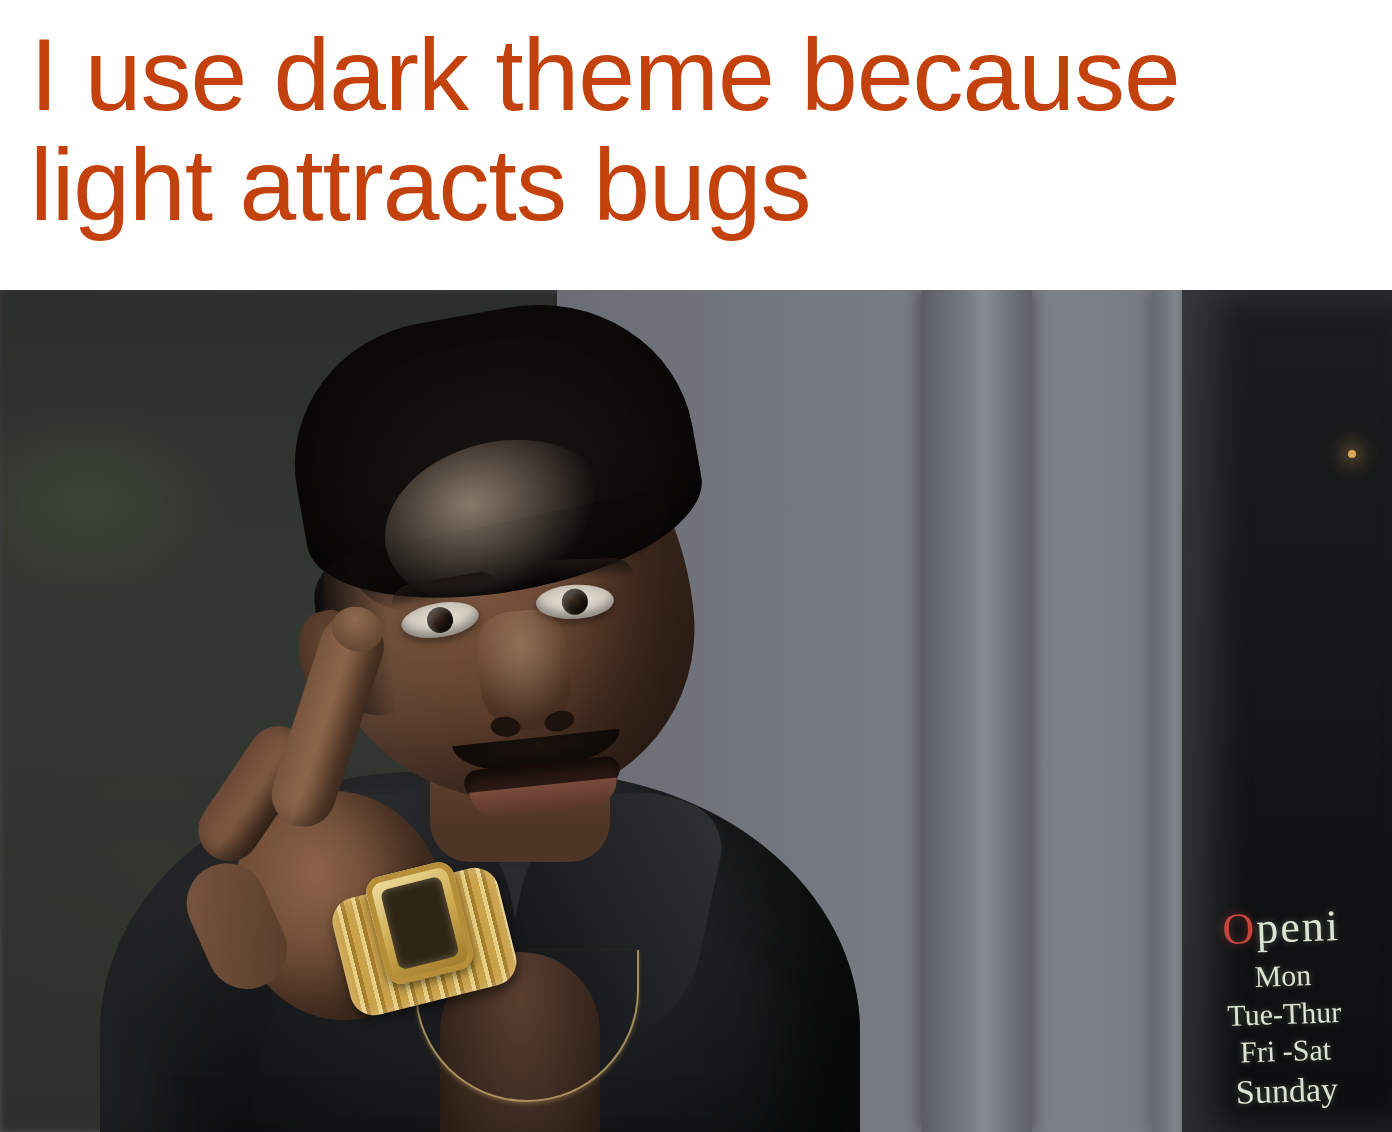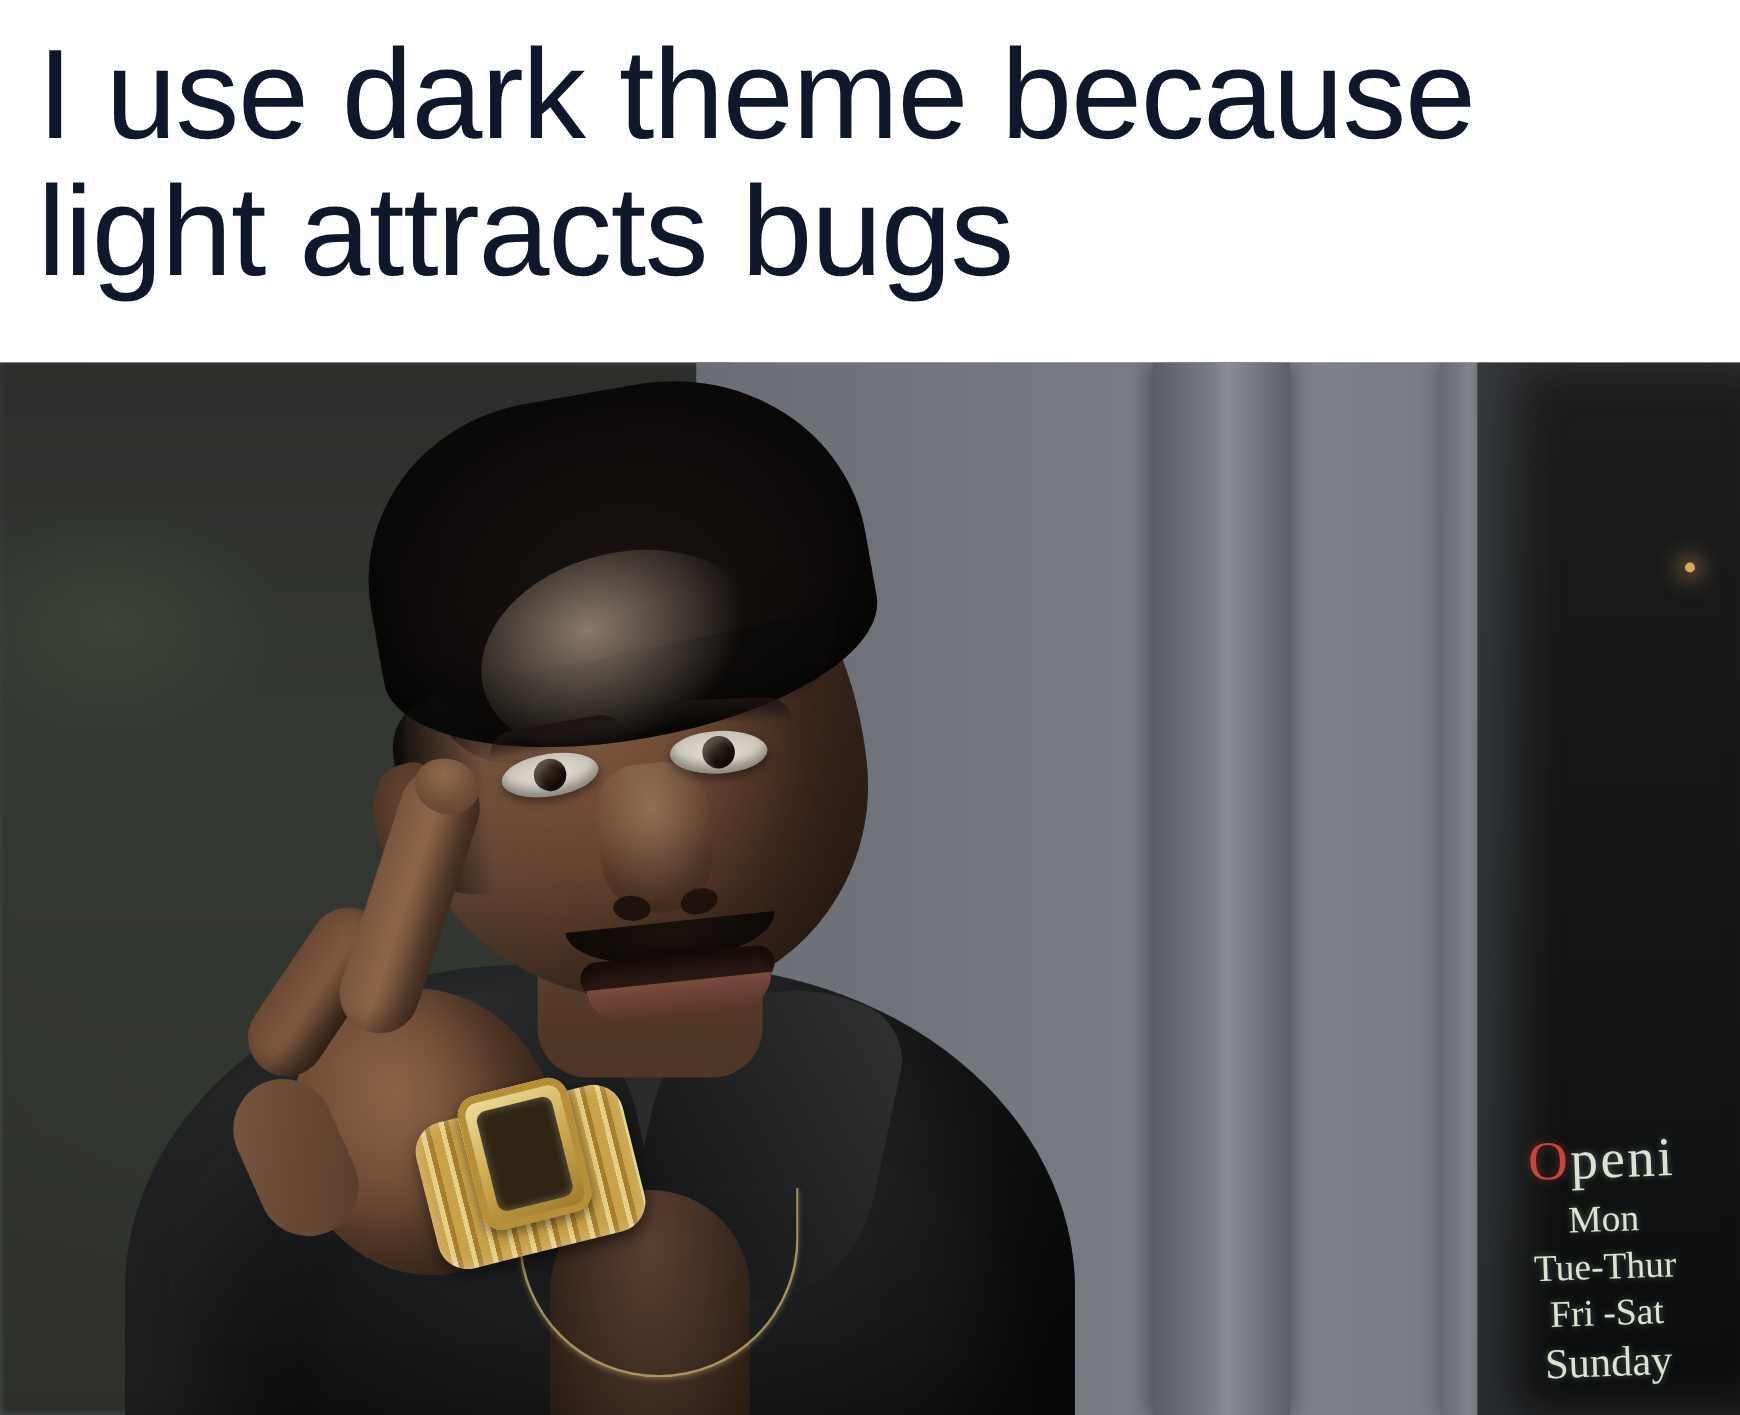--- a/index.html
+++ b/index.html
@@ -20,21 +20,21 @@
   }
   .caption-area {
     background: #ffffff;
     height: 290px;
     display: flex;
     align-items: flex-start;
     padding: 20px 30px 10px 30px;
     box-sizing: border-box;
   }
   .caption-text {
-    color: #0f172a;
+    color: #c2410c;
     font-size: 102px;
     line-height: 1.08;
     font-weight: 400;
     letter-spacing: -1px;
   }
   .photo-area {
     position: relative;
     flex: 1;
     overflow: hidden;
     background: linear-gradient(135deg, #3a3a3c 0%, #52565c 40%, #6a6e75 100%);

